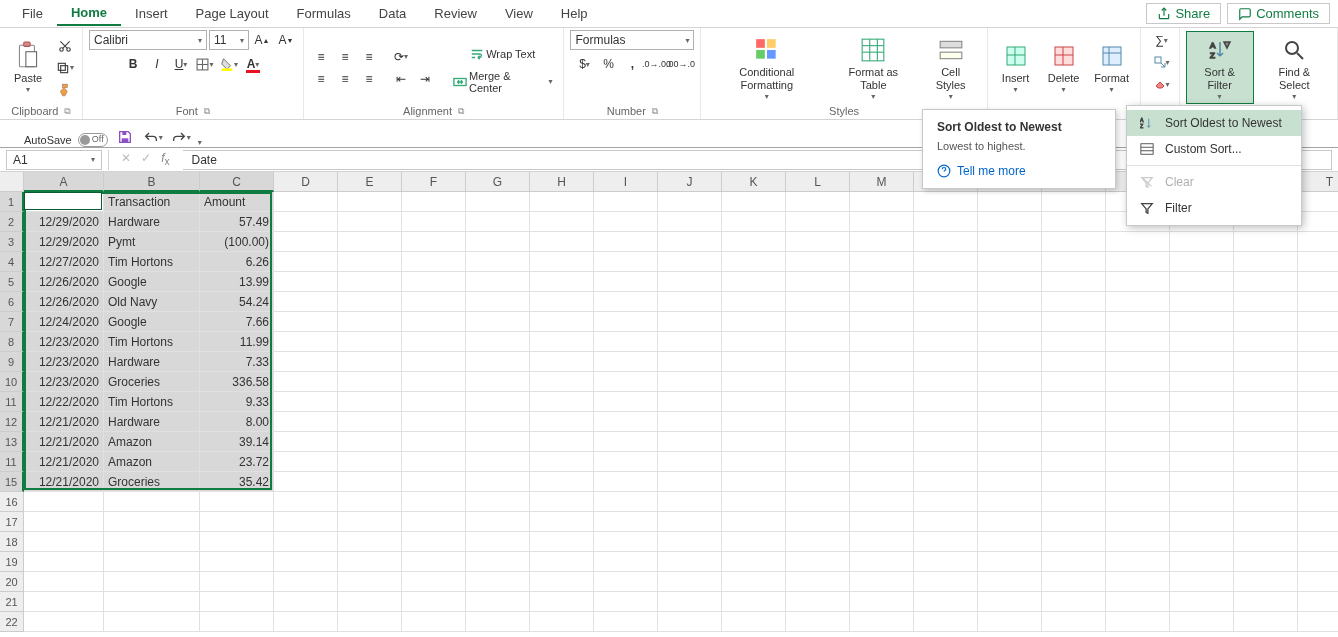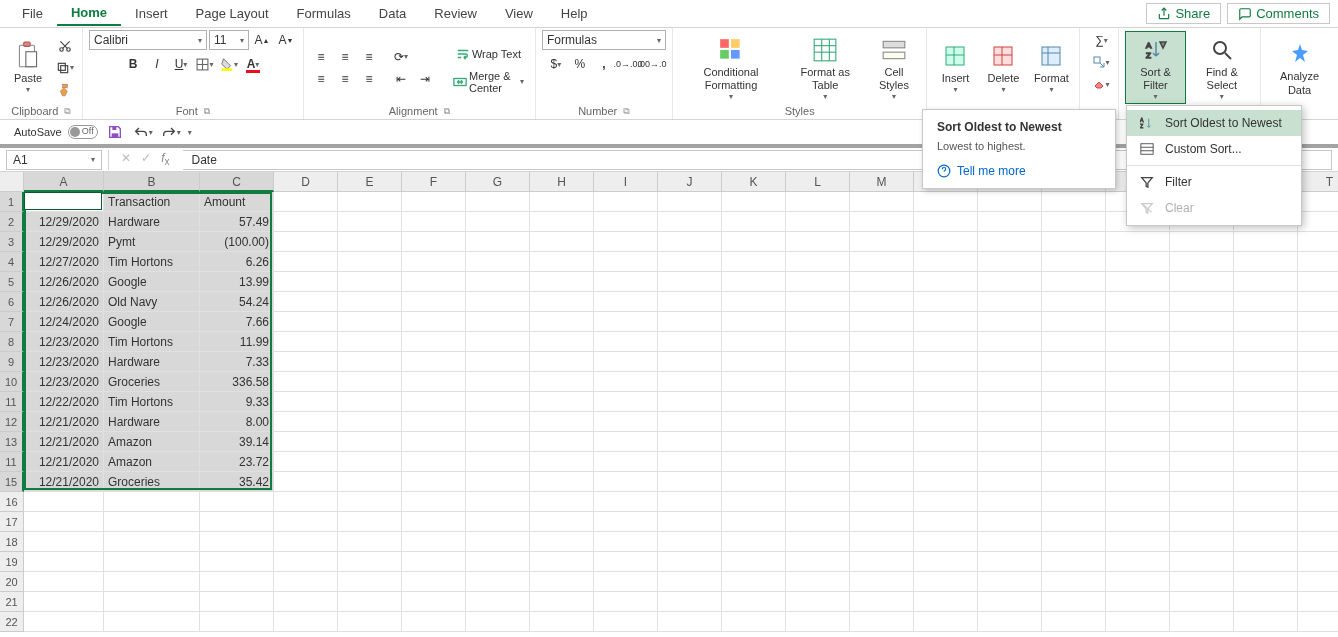--- a/index.html
+++ b/index.html
@@ -21,21 +21,21 @@
 .hstack { display: flex; flex-direction: row; gap: 2px; align-items:center; }
 
 .icon-btn { width: 22px; height: 20px; display: flex; align-items: center; justify-content: center; border: 1px solid transparent; cursor: pointer; font-size: 12px; }
 .big-btn { display:flex; flex-direction:column; align-items:center; justify-content:flex-start; padding:2px 4px; cursor:pointer; min-width:44px; text-align:center; font-size:11px; line-height:1.2; }
 .big-btn .big-icon { width:32px; height:32px; display:flex; align-items:center;justify-content:center; font-size:22px; }
 .big-btn.pressed { background:#c8e0d0; border:1px solid #107c41; }
 
 .combo { height:20px; border:1px solid #b0b0b0; font-size:12px; padding:0 4px; display:flex; align-items:center; background:#fff; gap:4px; }
 .combo .arrow { font-size:8px; color:#666; margin-left:auto; }
 
-.qat { display:flex; align-items:center; gap:6px; height:28px; padding:0 14px; border-bottom:4px solid #a3a3a3; }
+.qat { display:flex; align-items:flex-end; gap:6px; height:28px; padding:0 24px; border-bottom:1px solid #a3a3a3; }
 .autosave { display:flex; align-items:center; gap:6px; font-size:11px; }
 .toggle { width:30px; height:14px; border:1px solid #999; border-radius:8px; position:relative; background:#fff;}
 .toggle::after{content:"";width:10px;height:10px;border-radius:50%;background:#999;position:absolute;top:1px;left:1px;}
 .toggle-label { font-size:9px; color:#666; position:absolute; right:3px; top:0px;}
 
 .formula-bar { display:flex; align-items:center; height:24px; border-bottom:1px solid #d4d4d4; }
 .name-box { width:96px; border:1px solid #c8c8c8; height:20px; margin-left:6px; display:flex; align-items:center; padding:0 6px; font-size:12px; }
 .name-box .arrow { margin-left:auto; font-size:8px; color:#666;}
 .fb-sep { width:1px; height:20px; background:#d4d4d4; margin:0 6px;}
 .fb-icons { display:flex; gap:10px; color:#888; padding:0 6px; }
@@ -394,33 +394,20 @@
               <path d="M15 15l6 6"></path>
             </svg>
         </div>
         <span>Find &amp; Select</span>
           <span class="caret">▾</span>
       </div>
     </div>
     <div class="group-label">&nbsp;</div>
   </div>
 
-  <div class="ribbon-group" style="border-right:none;">
-    <div class="group-body">
-      <div class="big-btn">
-        <div class="big-icon">
-          <svg width="24" height="24" viewBox="0 0 24 24">
-              <path d="M12 2l2 6 6 1-5 4 2 7-5-4-5 4 2-7-5-4 6-1z" fill="#4a9cff"></path>
-            </svg>
-        </div>
-        <span>Analyze Data</span>
-      </div>
-    </div>
-    <div class="group-label">&nbsp;</div>
-  </div>
 </div>
 
 <div class="qat">
   <div class="autosave">
     <span>AutoSave</span>
     <div class="toggle">
         <span class="toggle-label">Off</span>
       </div>
   </div>
   <div class="icon-btn">
@@ -1028,30 +1015,30 @@
     <span class="menu-icon">
       <svg width="14" height="14" viewBox="0 0 16 16" stroke="#444" fill="none">
           <rect x="1" y="2" width="14" height="12"></rect>
           <line x1="1" y1="6" x2="15" y2="6"></line>
           <line x1="1" y1="10" x2="15" y2="10"></line>
         </svg>
     </span>
     <span>Custom Sort...</span>
   </div>
   <hr>
-  <div class="item">
-    <span class="menu-icon">
-      <svg width="14" height="14" viewBox="0 0 16 16" stroke="#444" fill="none" stroke-width="1.5">
-          <path d="M2 3h12l-5 6v5l-2-1v-4z"></path>
-        </svg>
-    </span>
-    <span>Filter</span>
-  </div>
   <div class="item disabled">
     <span class="menu-icon">
       <svg width="14" height="14" viewBox="0 0 16 16" stroke="#ccc" fill="none" stroke-width="1.5">
           <path d="M2 3h12l-5 6v5l-2-1v-4z"></path>
           <line x1="3" y1="3" x2="13" y2="13" stroke="#ccc"></line>
         </svg>
     </span>
     <span>Clear</span>
   </div>
+  <div class="item">
+    <span class="menu-icon">
+      <svg width="14" height="14" viewBox="0 0 16 16" stroke="#444" fill="none" stroke-width="1.5">
+          <path d="M2 3h12l-5 6v5l-2-1v-4z"></path>
+        </svg>
+    </span>
+    <span>Filter</span>
+  </div>
 </div>
 
 </body></html>

